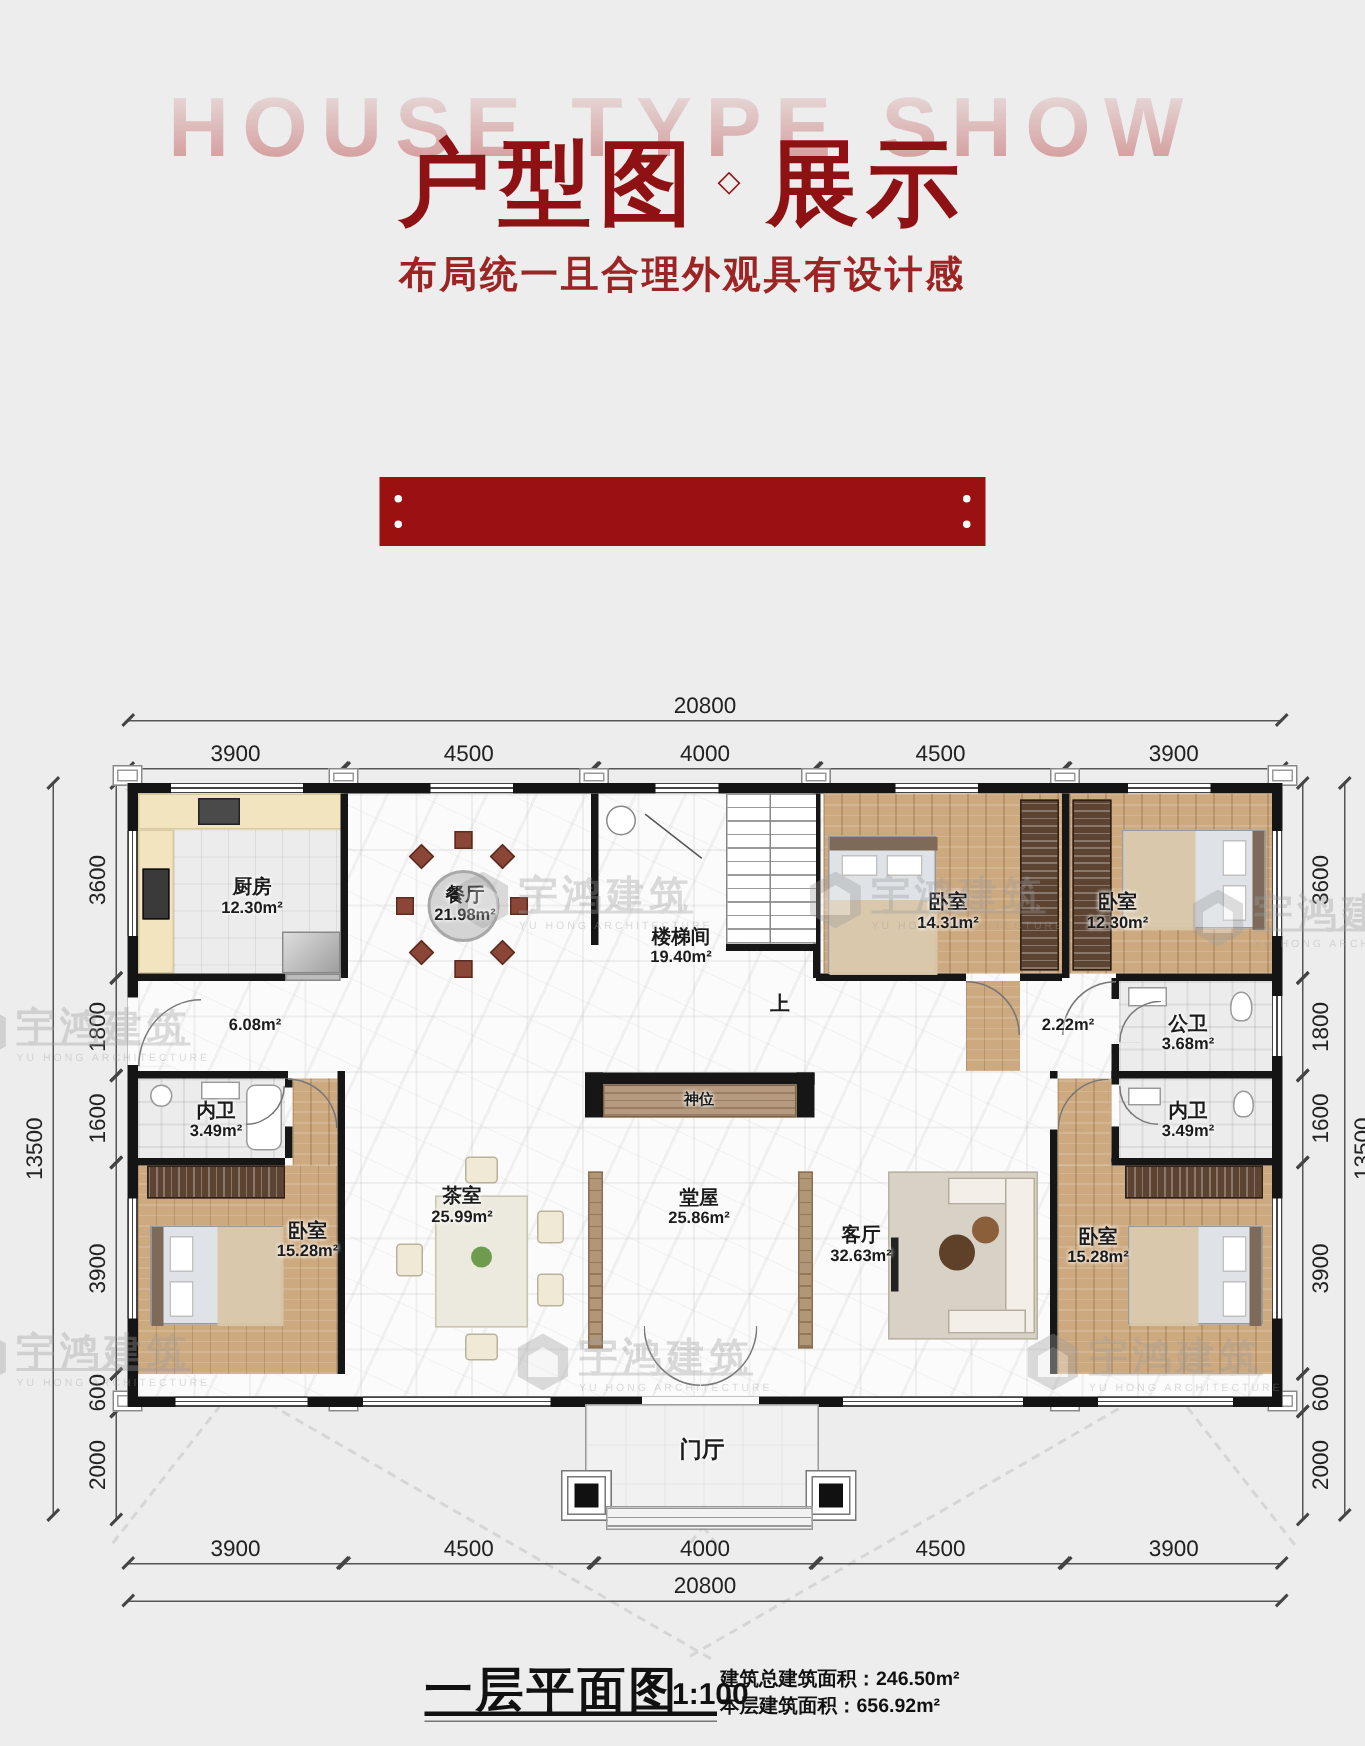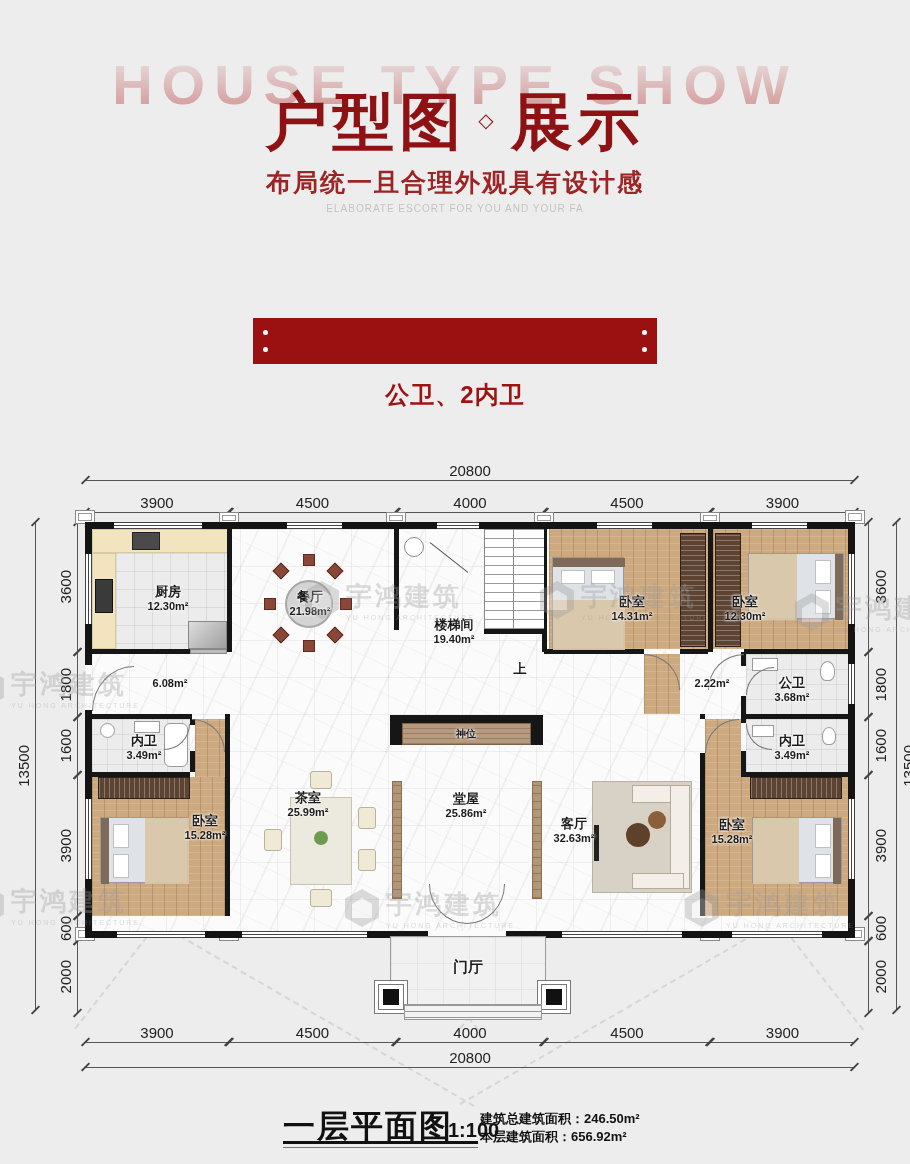--- a/index.html
+++ b/index.html
@@ -129,21 +129,21 @@
   .pillar { position:absolute; background:#b29678; border:1px solid #8a6f52;
     background-image:repeating-linear-gradient(0deg, rgba(90,60,30,.35) 0 1px, transparent 1px 8px); }
   .chair { position:absolute; width:12px; height:12px; background:#8a4636; border:1px solid #5c2c20; }
   .tchair { position:absolute; background:#efe9d6; border:1px solid #b9b29a; border-radius:3px; }
 
   
   .wm { position:absolute; transform:translate(-50%,-50%); display:flex; align-items:center; gap:7px; opacity:.35; pointer-events:none; }
   .wm-logo { width:34px; height:38px; background:#9d9d9d; clip-path:polygon(50% 0,100% 25%,100% 75%,50% 100%,0 75%,0 25%); position:relative; }
   .wm-logo::after { content:""; position:absolute; left:7px; top:9px; width:20px; height:20px; background:#ededed;
     clip-path:polygon(50% 0,100% 30%,100% 100%,0 100%,0 30%); }
-  .wm-text .cn { font-size:26px; font-weight:800; color:#9d9d9d; letter-spacing:3px; white-space:nowrap; }
+  .wm-text .cn { font-size:26px; font-weight:800; color:#9d9d9d; letter-spacing:3px; white-space:nowrap;text-decoration:underline; }
   .wm-text .en { font-size:7px; color:#9d9d9d; letter-spacing:2px; white-space:nowrap; }
 
   
   .porch-floor { position:absolute; background:#f1f1f1; border:1px solid #999;
     background-image:linear-gradient(rgba(0,0,0,.05) 1px,transparent 1px),linear-gradient(90deg,rgba(0,0,0,.05) 1px,transparent 1px);
     background-size:26px 26px; }
   .column { position:absolute; width:34px; height:34px; background:#fff; border:1px solid #777; box-shadow:inset 0 0 0 3px #fff, inset 0 0 0 4px #777; }
   .column::after { content:""; position:absolute; left:8px; top:8px; width:16px; height:16px; background:#111; }
   .steps { position:absolute; background:repeating-linear-gradient(180deg,#999 0 1px,#f2f2f2 1px 6px); border:1px solid #999; }
 
@@ -155,31 +155,29 @@
 </style>
 </head>
 <body>
 
 <div class="abs bg-title">HOUSE TYPE SHOW</div>
 <div class="abs main-title">
   <span>户型图</span><span class="dia">◇</span><span>展示</span>
 </div>
 <div class="abs subtitle">布局统一且合理外观具有设计感</div>
 <div class="abs desc">
-  <div>ELABORATE ESCORT FOR YOU AND YOUR FA</div>
 </div>
 
 <div class="abs banner">
   <span class="dot" style="left:10px;top:12px"></span>
   <span class="dot" style="left:10px;bottom:12px"></span>
   <span class="dot" style="right:10px;top:12px"></span>
   <span class="dot" style="right:10px;bottom:12px"></span>
 </div>
 <div class="abs room-summary">
-  <div>公卫、2内卫</div>
 </div>
 
 <div class="abs plan-wrap">
 
   <div class="dash" style="left:85px;top:70px;width:640px;transform:rotate(52deg)"></div>
   <div class="dash" style="left:470px;top:70px;width:640px;transform:rotate(128deg)"></div>
   <div class="dash" style="left:470px;top:70px;width:640px;transform:rotate(52deg)"></div>
   <div class="dash" style="left:855px;top:70px;width:640px;transform:rotate(128deg)"></div>
   <div class="dash" style="left:180px;top:480px;width:340px;transform:rotate(30deg)"></div>
   <div class="dash" style="left:755px;top:480px;width:340px;transform:rotate(150deg)"></div>

